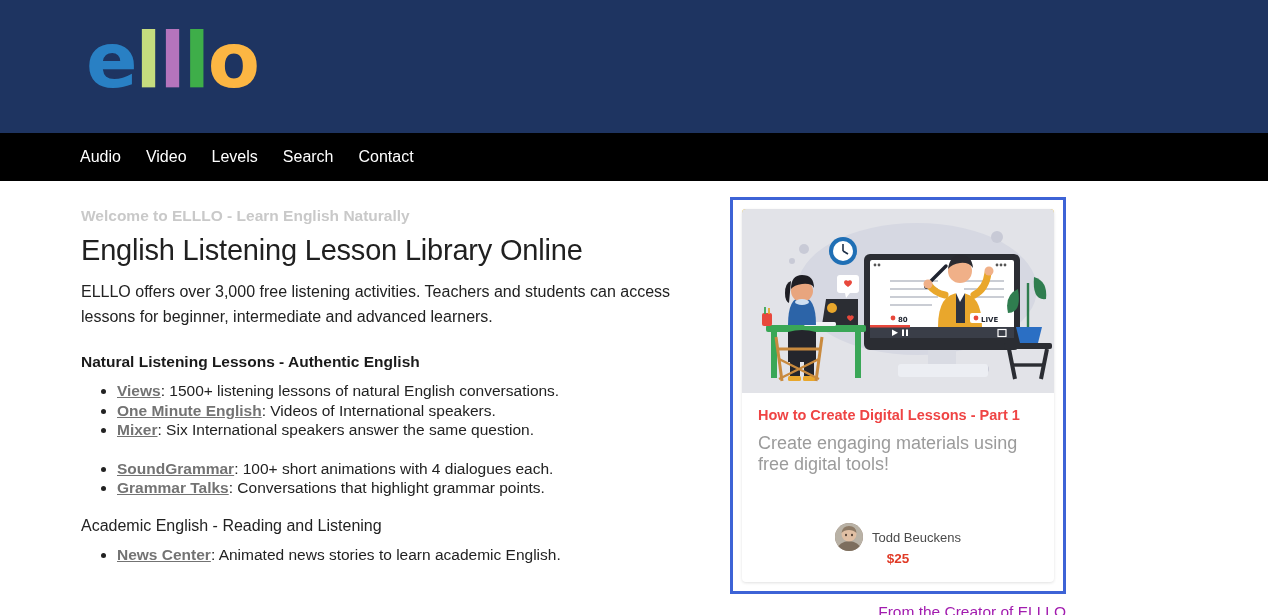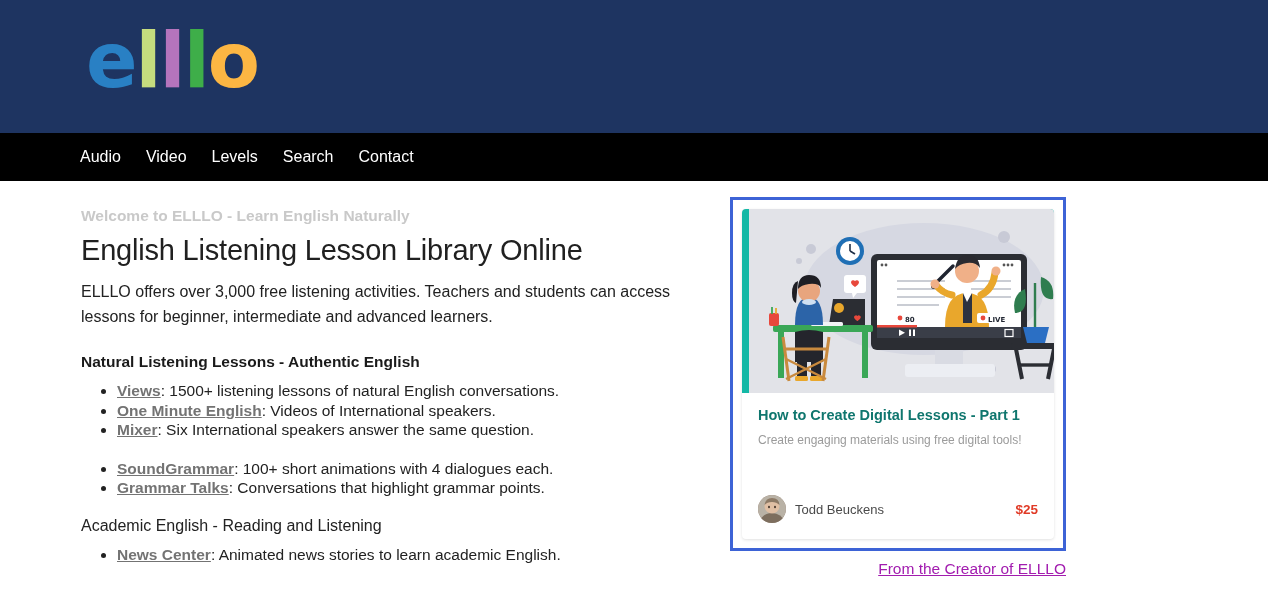--- a/index.html
+++ b/index.html
@@ -125,42 +125,42 @@
     padding: 9px;
   }
   .promo-card {
     background: #ffffff;
     border-radius: 4px;
     box-shadow: 0 1px 3px rgba(0,0,0,0.12);
     overflow: hidden;
   }
   .promo-illustration {
     height: 184px;
-    background: #14b8a6;
+    background: #eab308;
     position: relative;
     overflow: hidden;
-    padding-left: 7px;
   }
   .promo-body { padding: 14px 16px 10px 16px; }
   .promo-title {
     font-size: 14.5px;
     font-weight: bold;
-    color: #0f766e;
+    color: #ef4444;
     margin-bottom: 10px;
   }
   .promo-sub {
-    font-size: 12px;
+    font-size: 18px;
     color: #9b9b9b;
     margin-bottom: 38px;
   }
   .promo-footer {
     display: flex;
     align-items: center;
     justify-content: space-between;
     padding: 0 16px 16px 16px;
+    flex-direction: column;
   }
   .author-wrap { display: flex; align-items: center; gap: 9px; }
   .avatar {
     width: 28px; height: 28px;
     border-radius: 50%;
     overflow: hidden;
     background: #9e8b7d;
     flex: none;
   }
   .author-name { font-size: 13px; color: #4a4a4a; }

